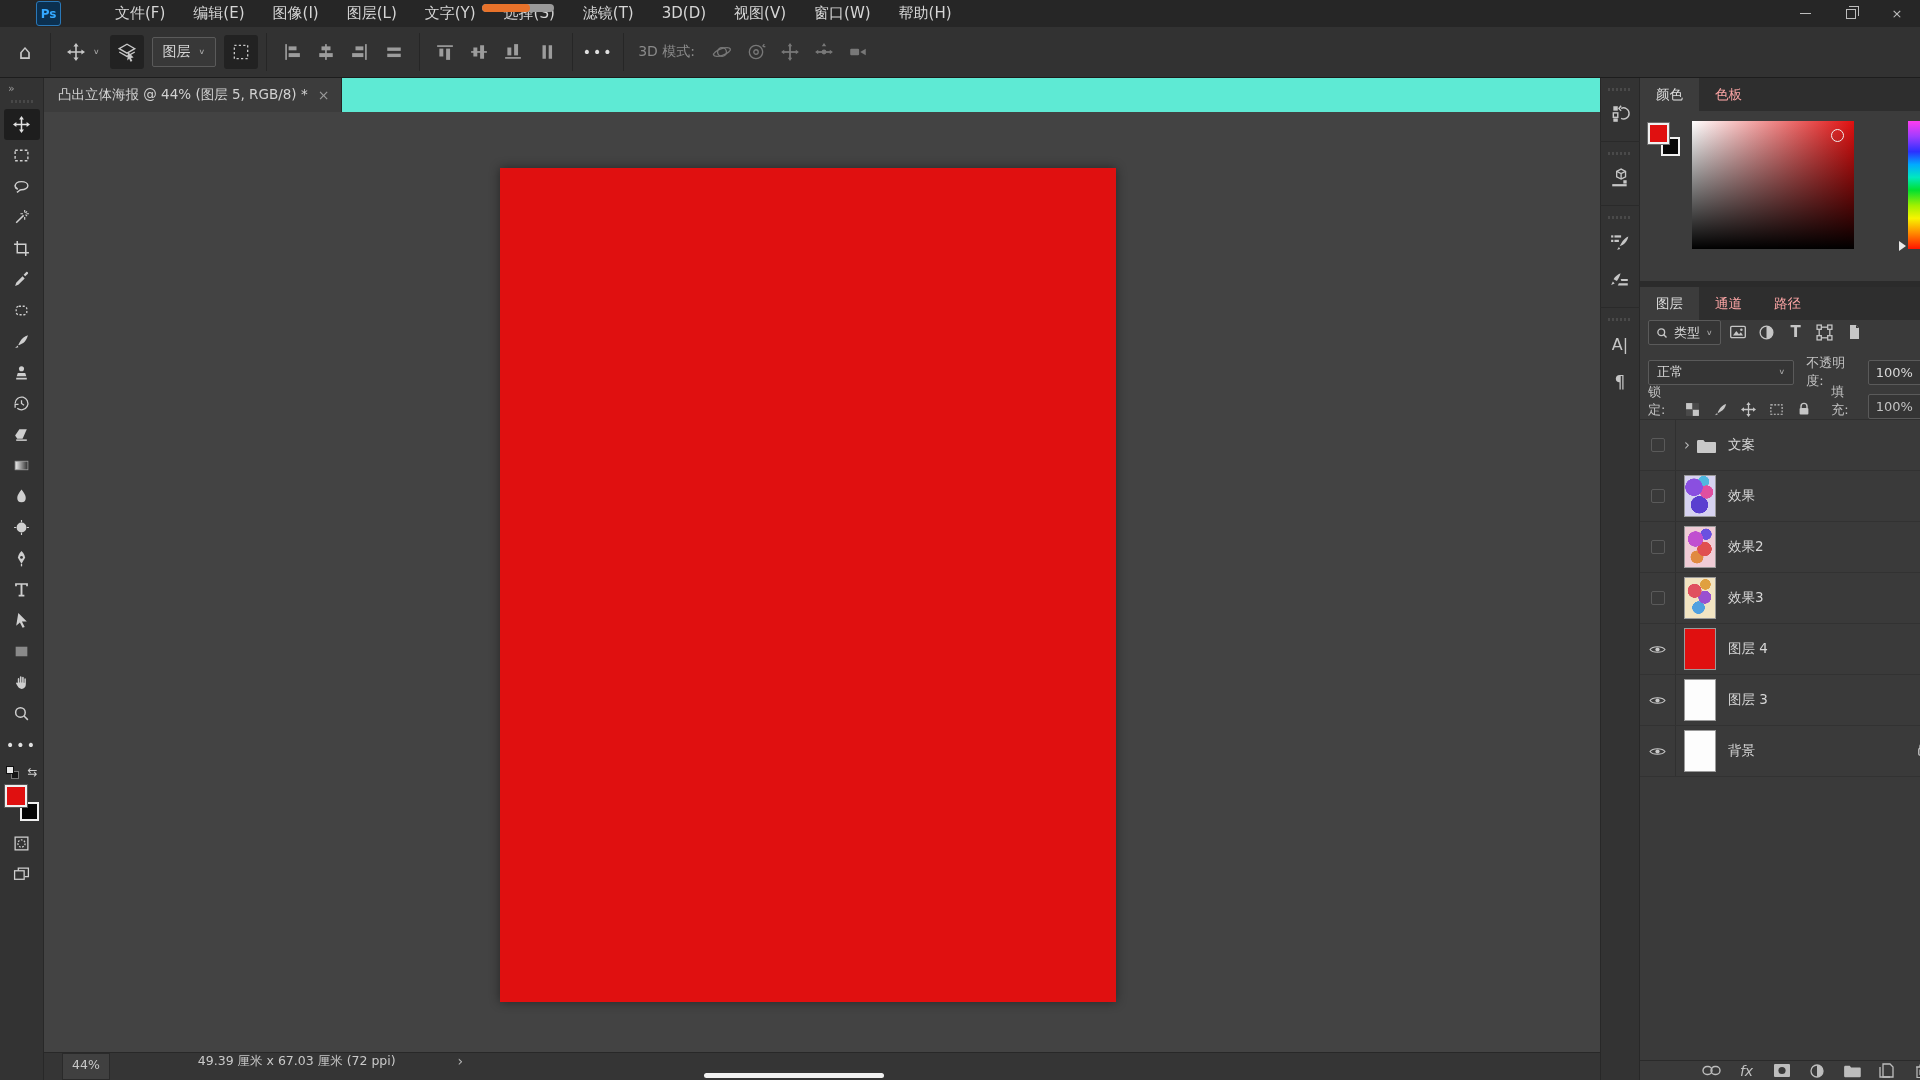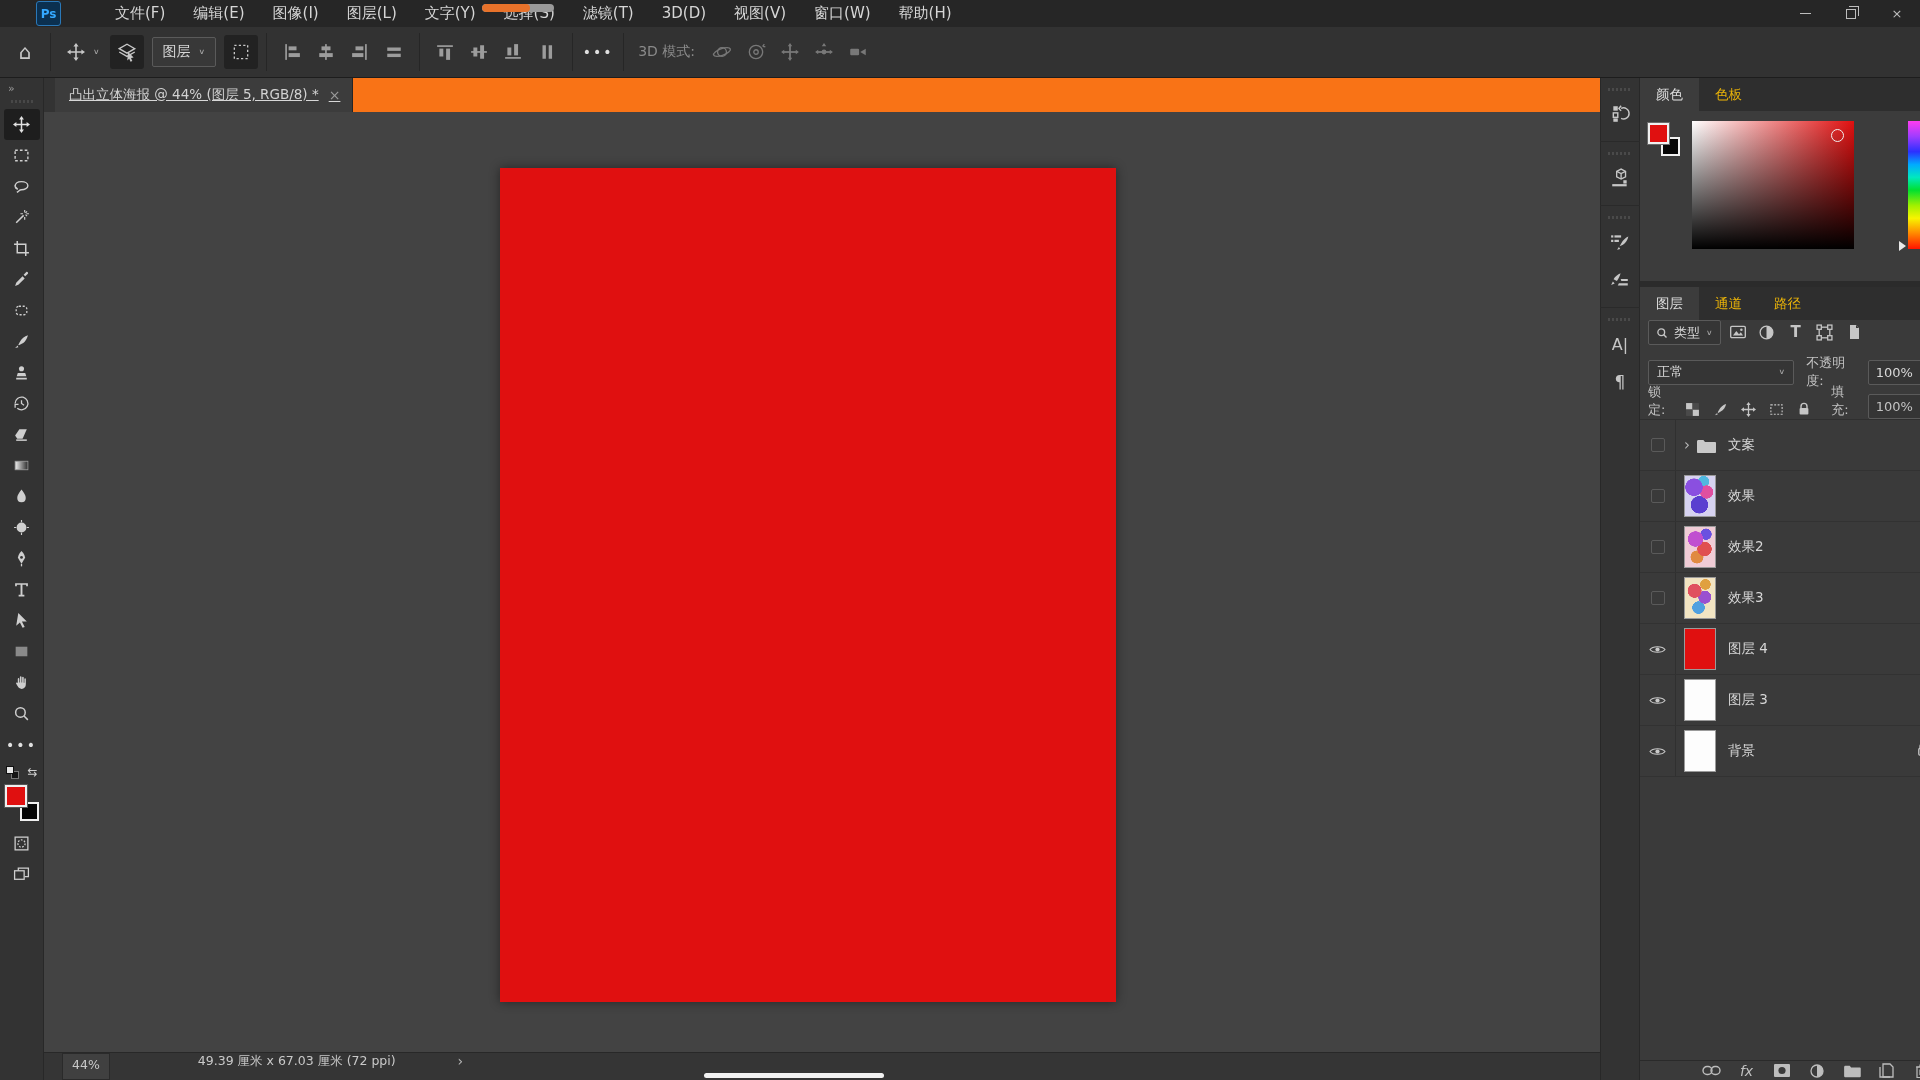--- a/index.html
+++ b/index.html
@@ -42,21 +42,21 @@
   .mini-colors .mini-def { position:absolute; left:2px; top:2px; width:13px; height:13px; }
   .mini-def i { position:absolute; width:8px; height:8px; }
   .mini-def .f { left:0; top:0; background:#e8e8e8; border:1px solid #111; z-index:2; }
   .mini-def .b { right:0; bottom:0; background:#151515; border:1px solid #777; }
   .mini-colors .mini-swap { position:absolute; right:2px; top:1px; color:#cfcfcf; font-size:12px; }
   .fgbg { position:relative; width:36px; height:38px; margin:2px 0 6px; }
   .fg { position:absolute; left:1px; top:1px; width:22px; height:22px; background:#e01010; border:2px solid #efefef; outline:1px solid #555; z-index:2; }
   .bg { position:absolute; right:1px; bottom:1px; width:19px; height:19px; background:#050505; border:2px solid #efefef; }
 
   
-  .tabbar { position:absolute; left:55px; top:78px; height:34px; right:320px; background:#f97316; display:flex; z-index:15;text-decoration:underline; }
+  .tabbar { position:absolute; left:44px; top:78px; height:34px; right:320px; background:#5eead4; display:flex; z-index:15; }
   .doc-tab { display:flex; align-items:center; gap:10px; background:#3c3c3c; padding:0 12px 0 14px; font-size:13.5px; color:#d2d2d2; border-right:1px solid #252525; }
   .doc-close { color:#9a9a9a; font-size:14px; }
 
   
   .canvas { position:absolute; left:44px; top:112px; right:320px; bottom:28px; background:#434343; overflow:hidden; }
   .artboard { position:absolute; left:456px; top:56px; width:616px; height:834px; background:#e01010; box-shadow:0 0 10px rgba(0,0,0,.45); }
 
   
   .statusbar { position:absolute; left:44px; right:320px; bottom:0; height:28px; background:#353535; border-top:1px solid #282828; display:flex; font-size:12.5px; color:#c9c9c9; }
   .zoom-box { margin-left:18px; padding:3px 9px; background:#404040; border:1px solid #2a2a2a; }
@@ -66,21 +66,21 @@
 
   
   .rightcol { position:absolute; top:78px; right:0; bottom:0; width:320px; display:flex; background:#2b2b2b; z-index:20; }
   .rail { width:40px; background:#333; border-left:1px solid #282828; border-right:1px solid #282828; display:flex; flex-direction:column; align-items:center; padding-top:6px; }
   .rail-grip { width:24px; height:3px; margin:4px 0 6px; background:repeating-linear-gradient(90deg,#4a4a4a 0 2px,transparent 2px 4px); }
   .rail-icon { width:34px; height:34px; display:flex; align-items:center; justify-content:center; color:#c6c6c6; margin-bottom:4px; font-size:17px; }
   .rail-sep { width:40px; height:1px; background:#2a2a2a; margin:6px 0; }
 
   .panels { flex:1; display:flex; flex-direction:column; background:#383838; }
   .ptabs { display:flex; align-items:center; background:#2e2e2e; height:33px; }
-  .ptab { padding:0 16px; height:33px; line-height:33px; font-size:13.5px; color:#eab308; }
+  .ptab { padding:0 16px; height:33px; line-height:33px; font-size:13.5px; color:#fca5a5; }
   .ptab.active { background:#3c3c3c; color:#dedede; }
   .pmenu { margin-left:auto; margin-right:10px; color:#b5b5b5; font-size:15px; letter-spacing:0; }
 
   
   .color-panel { background:#3c3c3c; }
   .color-body { position:relative; height:170px; }
   .cp-swatches { position:absolute; left:8px; top:12px; width:38px; height:38px; }
   .cp-fg { position:absolute; left:0; top:0; width:21px; height:21px; background:#e01010; border:2px solid #f0f0f0; outline:1px solid #6a6a6a; z-index:2; }
   .cp-bg { position:absolute; left:13px; top:14px; width:19px; height:19px; background:#060606; border:2px solid #f0f0f0; }
   .sat-field { position:absolute; left:52px; top:10px; width:162px; height:128px; background:linear-gradient(to bottom, rgba(0,0,0,0) 0%, #000 100%), linear-gradient(to right, #fff 0%, #e01010 100%); }

